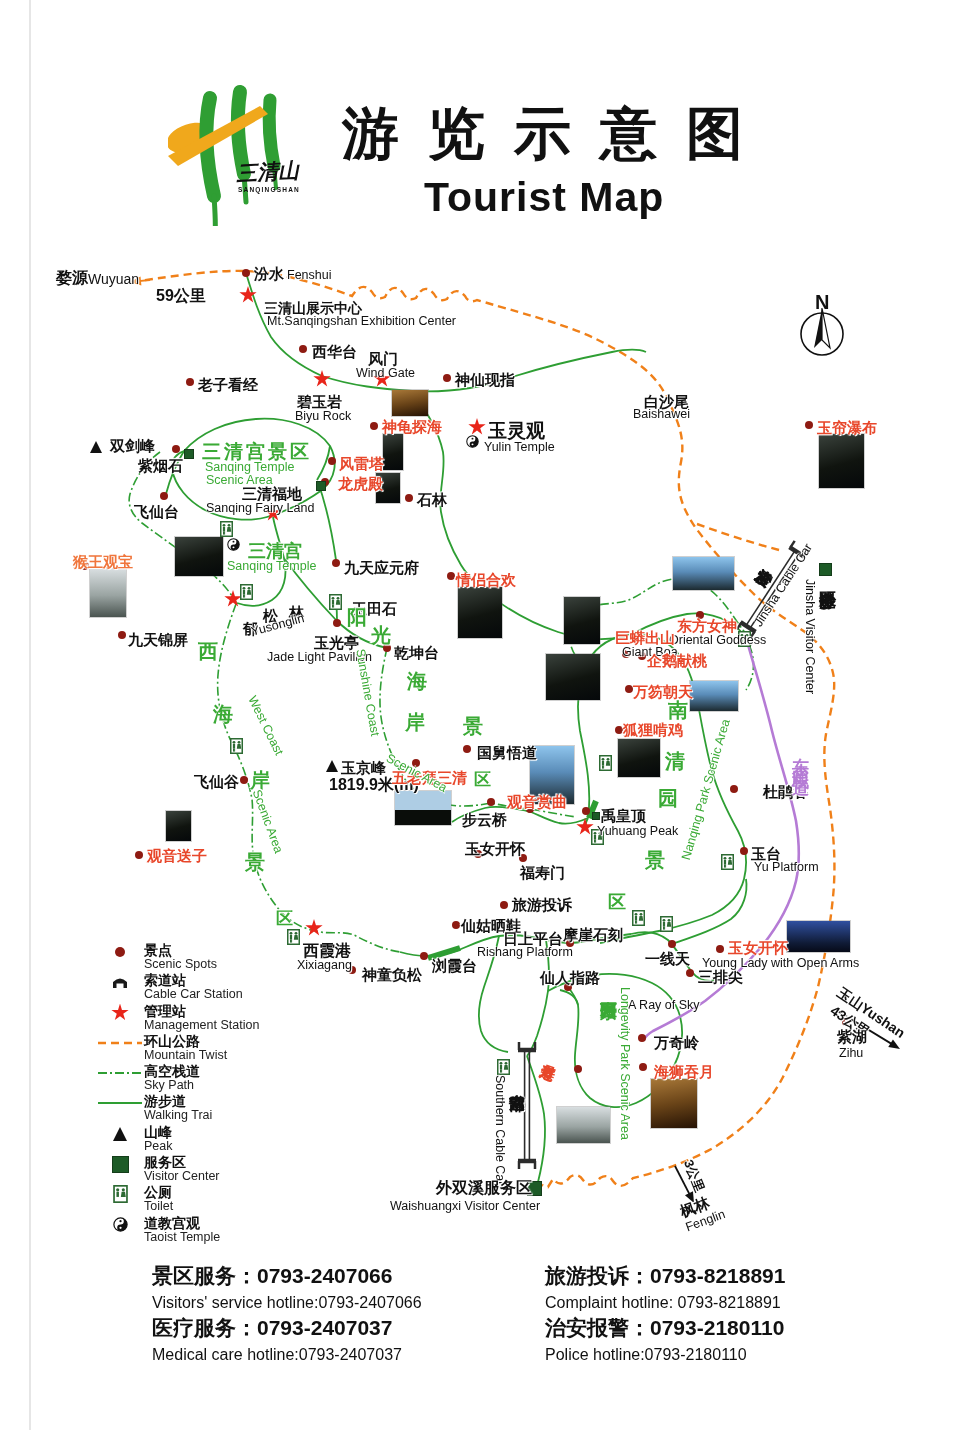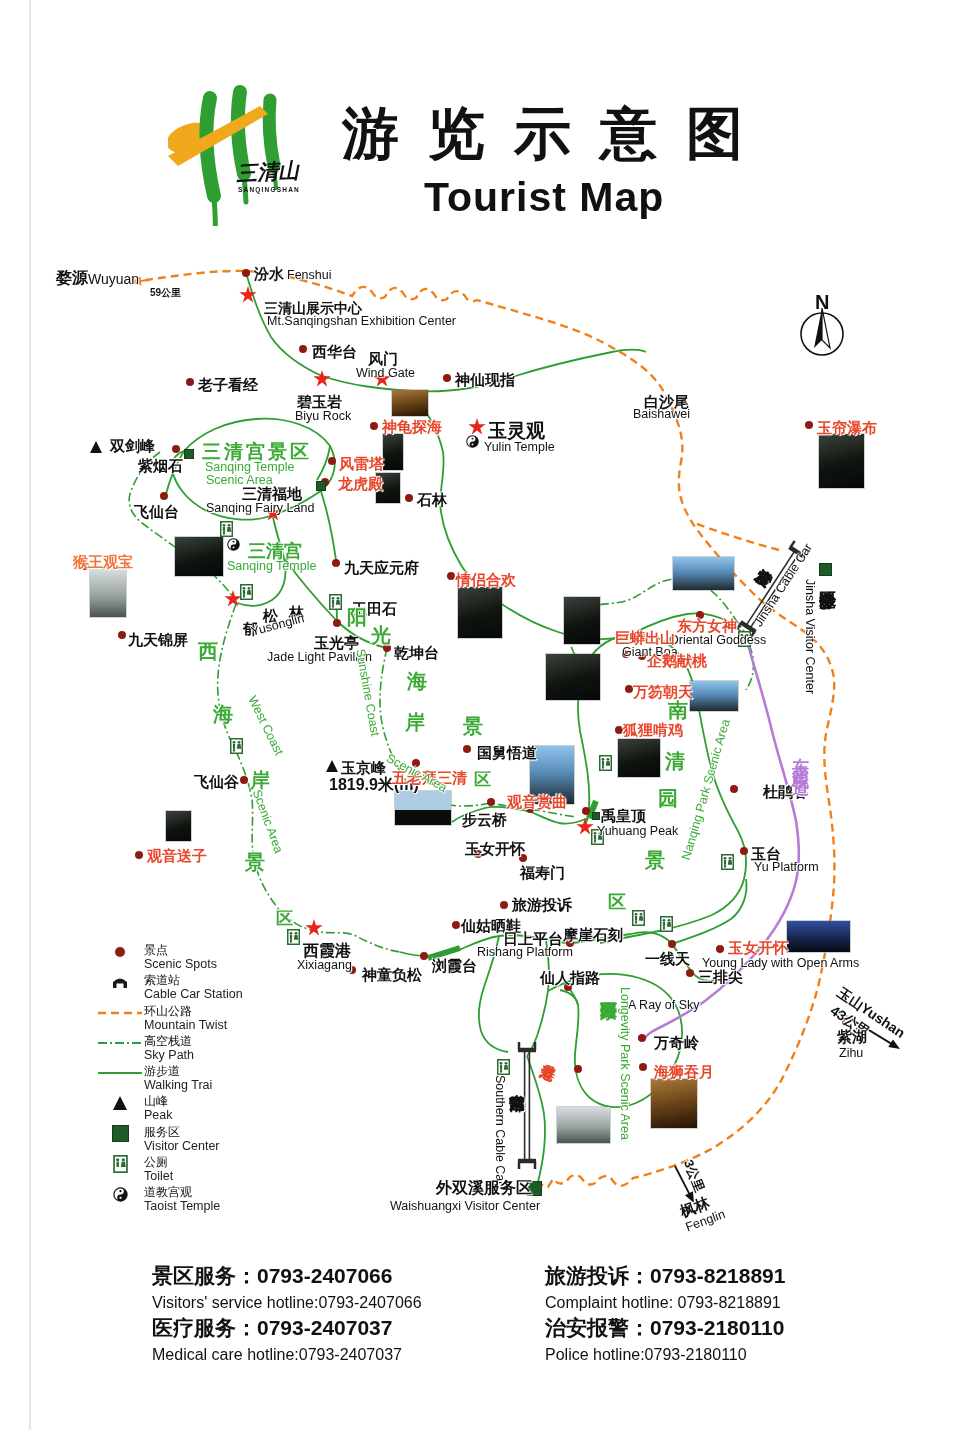--- a/index.html
+++ b/index.html
@@ -43,21 +43,21 @@
   .dot{position:absolute;width:8px;height:8px;border-radius:50%;background:#8e1b12;}
   .star{position:absolute;width:18px;height:18px;background:#e8251a;
         clip-path:polygon(50% 0%,61% 35%,98% 35%,68% 57%,79% 91%,50% 70%,21% 91%,32% 57%,2% 35%,39% 35%);}
   .peak{position:absolute;width:0;height:0;border-left:6px solid transparent;border-right:6px solid transparent;border-bottom:12px solid #111;}
   .vsq{position:absolute;background:#1d5b27;border:1px solid #143d1a;box-sizing:border-box;}
   .icnbox{position:absolute;line-height:0;}
   
   #legend{position:absolute;left:96px;top:942px;width:270px;}
   .leg-row{display:flex;align-items:flex-start;height:30.3px;}
   .leg-ic{width:48px;display:flex;justify-content:center;align-items:center;height:20px;line-height:0;flex:none;}
-  .leg-cn{font-size:12px;font-weight:400;color:#111;line-height:16px;}
+  .leg-cn{font-size:14px;font-weight:700;color:#111;line-height:16px;}
   .leg-en{font-size:12.5px;font-weight:500;color:#222;line-height:13px;}
   
   .ft-col{position:absolute;top:1263px;}
   #ft-left{left:152px;}
   #ft-right{left:545px;}
   .ft-cn{font-size:21px;font-weight:700;color:#111;line-height:26px;margin-bottom:2px;white-space:nowrap;}
   .ft-en{font-size:16px;font-weight:500;color:#111;line-height:24px;margin-bottom:0;white-space:nowrap;}
 </style>
 </head>
 <body>
@@ -344,21 +344,21 @@
         <circle cx="10" cy="14.4" r="1.5" fill="#fff"></circle>
       </svg></div>
     <div class="icnbox" style="left: 466px; top: 435px;"><svg width="13" height="13" viewBox="0 0 20 20">
         <circle cx="10" cy="10" r="8.8" fill="#fff" stroke="#111" stroke-width="1.6"></circle>
         <path d="M10,1.2 a8.8,8.8 0 0,1 0,17.6 a4.4,4.4 0 0,1 0,-8.8 a4.4,4.4 0 0,0 0,-8.8 Z" fill="#111"></path>
         <circle cx="10" cy="5.6" r="1.5" fill="#111"></circle>
         <circle cx="10" cy="14.4" r="1.5" fill="#fff"></circle>
       </svg></div>
     <div class="lbl" style="left: 56px; top: 270px; font-size: 16px;">婺源</div>
     <div class="lbl en" style="left: 88px; top: 272px; font-size: 14px;">Wuyuan</div>
-    <div class="lbl" style="left: 150px; top: 288px; font-size: 10px;">59公里</div>
+    <div class="lbl" style="left: 156px; top: 288px; font-size: 16px;">59公里</div>
     <div class="lbl" style="left: 254px; top: 266px;">汾水</div>
     <div class="lbl en" style="left: 287px; top: 269px;">Fenshui</div>
     <div class="lbl" style="left: 264px; top: 301px; font-size: 14px;">三清山展示中心</div>
     <div class="lbl en" style="left: 267px; top: 315px;">Mt.Sanqingshan Exhibition Center</div>
     <div class="lbl" style="left: 312px; top: 344px;">西华台</div>
     <div class="lbl" style="left: 368px; top: 351px;">风门</div>
     <div class="lbl en" style="left: 356px; top: 367px;">Wind Gate</div>
     <div class="lbl" style="left: 455px; top: 372px; text-align: right;">神仙现指</div>
     <div class="lbl" style="left: 198px; top: 377px;">老子看经</div>
     <div class="lbl" style="left: 297px; top: 394px;">碧玉岩</div>
@@ -492,20 +492,29 @@
           <path d="M4,14 L4,8 Q11,1 18,8 L18,14 L14.5,14 L14.5,9.5 L7.5,9.5 L7.5,14 Z" fill="#1a1a1a"></path>
         </svg>
       </div>
       <div>
         <div class="leg-cn">索道站</div>
         <div class="leg-en">Cable Car Station</div>
       </div>
     </div>
     <div class="leg-row">
       <div class="leg-ic">
+        <span style="display:inline-block;width:18px;height:18px;background:#e8251a;clip-path:polygon(50% 0%,61% 35%,98% 35%,68% 57%,79% 91%,50% 70%,21% 91%,32% 57%,2% 35%,39% 35%);"></span>
+      </div>
+      <div>
+        <div class="leg-cn">管理站</div>
+        <div class="leg-en">Management Station</div>
+      </div>
+    </div>
+    <div class="leg-row">
+      <div class="leg-ic">
         <svg width="44" height="8">
           <line x1="0" y1="4" x2="44" y2="4" stroke="#f08019" stroke-width="2.6" stroke-dasharray="8 5"></line>
         </svg>
       </div>
       <div>
         <div class="leg-cn">环山公路</div>
         <div class="leg-en">Mountain Twist</div>
       </div>
     </div>
     <div class="leg-row">

